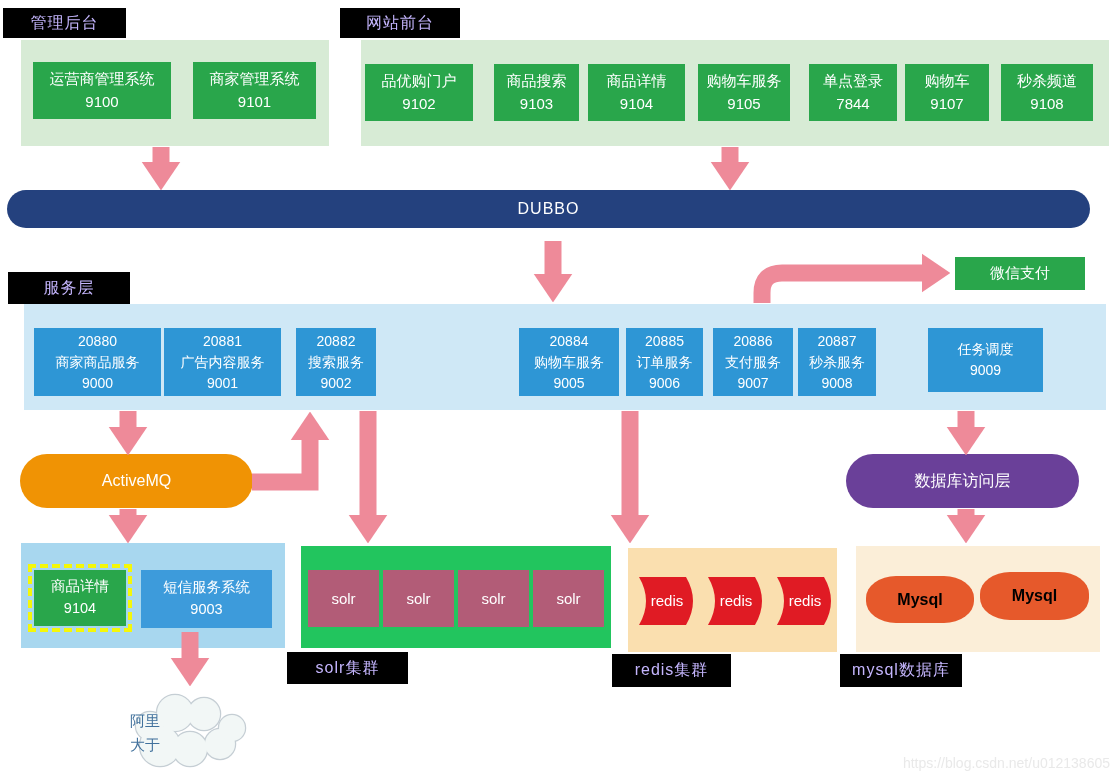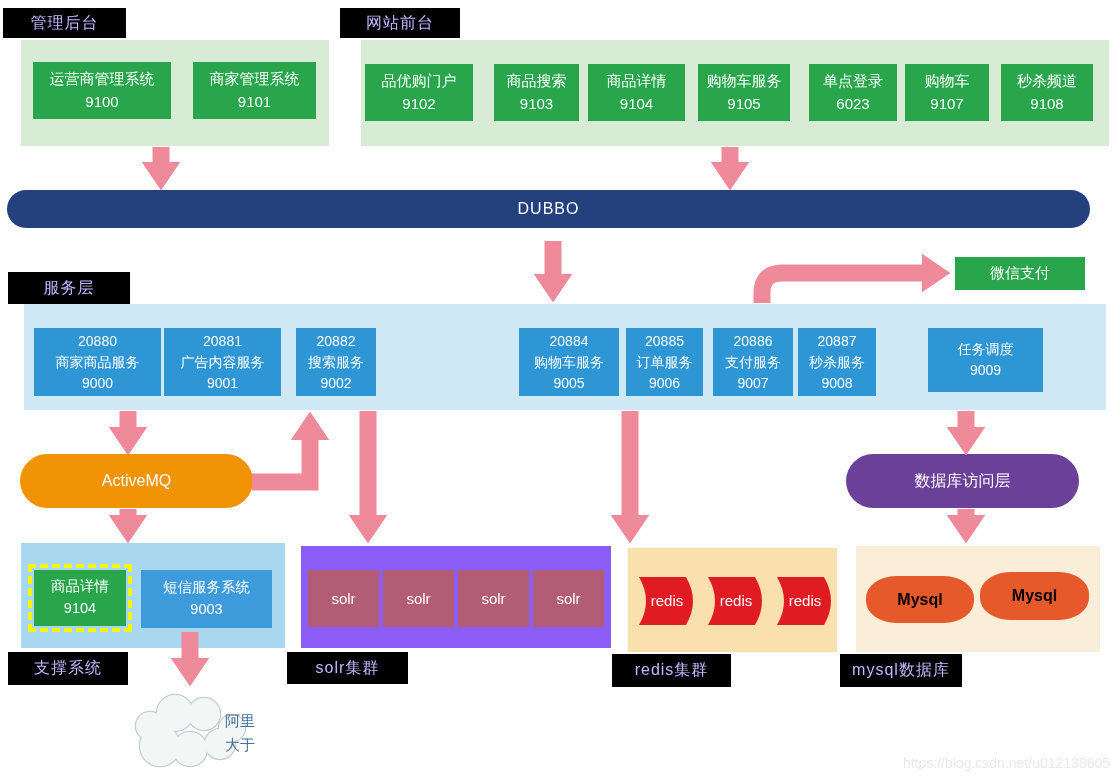--- a/index.html
+++ b/index.html
@@ -20,21 +20,21 @@
          font-size:16px;letter-spacing:1px;}
   #wechat{position:absolute;left:955px;top:257px;width:130px;height:33px;background:#29a64b;
           color:#fff;display:flex;align-items:center;justify-content:center;font-size:15px;}
   .solrbox{position:absolute;background:#b25c77;color:#fff;display:flex;align-items:center;
            justify-content:center;font-size:15px;}
   .mysqlbox{position:absolute;background:#e6592b;color:#000000;display:flex;align-items:center;
             justify-content:center;font-size:16px;border-radius:30px/22px;font-weight:bold;}
   .hl{outline:4px dashed #f4f70a;outline-offset:2px;}
   #overlay{position:absolute;left:0;top:0;pointer-events:none;}
   .cloudtext{position:absolute;left:0;top:0;width:100%;height:100%;display:flex;
-             flex-direction:column;align-items:flex-end;justify-content:center;
+             flex-direction:column;align-items:flex-start;justify-content:center;
              color:#41719c;font-size:15px;line-height:1.6;padding-top:2px;}
   #watermark{position:absolute;right:6px;bottom:8px;color:#e9e9e9;font-size:14px;}
 </style>
 </head>
 <body>
 
 <div id="stage">
 
   <div class="lbl" style="left:3px;top:8px;width:123px;height:30px">管理后台</div>
   <div class="cont" style="left:5px;top:40px;width:308px;height:106px;background:#d7ebd5">
@@ -61,21 +61,21 @@
     <div class="gbox" style="left:227px;top:24px;width:97px;height:57px">
       <span>商品详情</span>
       <span>9104</span>
     </div>
     <div class="gbox" style="left:337px;top:24px;width:92px;height:57px">
       <span>购物车服务</span>
       <span>9105</span>
     </div>
     <div class="gbox" style="left:448px;top:24px;width:88px;height:57px">
       <span>单点登录</span>
-      <span>6023</span>
+      <span>7844</span>
     </div>
     <div class="gbox" style="left:544px;top:24px;width:84px;height:57px">
       <span>购物车</span>
       <span>9107</span>
     </div>
     <div class="gbox" style="left:640px;top:24px;width:92px;height:57px">
       <span>秒杀频道</span>
       <span>9108</span>
     </div>
   </div>
@@ -141,21 +141,20 @@
   <div class="cont" style="left:5px;top:543px;width:264px;height:105px;background:#a8d7ef">
     <div class="gbox hl" style="left:13px;top:27px;width:92px;height:56px;font-size:14.5px">
       <span>商品详情</span>
       <span>9104</span>
     </div>
     <div class="sbox" style="left:120px;top:27px;width:131px;height:58px;background:#3d9bdb;font-size:14.5px">
       <span>短信服务系统</span>
       <span>9003</span>
     </div>
   </div>
-  <div class="lbl" style="left:8px;top:652px;width:120px;height:33px">支撑系统</div>
 
   <div class="abs" style="left:130px;top:686px;width:125px;height:90px">
     <svg width="125" height="90" viewBox="0 0 125 90">
       <g stroke="#c5ced4" stroke-width="2.5" fill="#f2f7f6">
         <circle cx="30" cy="60" r="20"></circle>
           <circle cx="60" cy="63" r="17"></circle>
           <circle cx="90" cy="58" r="15"></circle>
         <circle cx="20" cy="40" r="14"></circle>
           <circle cx="45" cy="27" r="18"></circle>
           <circle cx="74" cy="28" r="16"></circle>
@@ -170,21 +169,21 @@
           <circle cx="74" cy="28" r="16"></circle>
         <circle cx="102" cy="42" r="13"></circle>
       </g>
     </svg>
     <div class="cloudtext">
       <div>阿里</div>
       <div>大于</div>
     </div>
   </div>
 
-  <div class="cont" style="left:285px;top:546px;width:310px;height:102px;background:#8b5cf6">
+  <div class="cont" style="left:285px;top:546px;width:310px;height:102px;background:#22c55e">
     <div class="solrbox" style="left:7px;top:24px;width:71px;height:57px">
       <span>solr</span>
       </div>
     <div class="solrbox" style="left:82px;top:24px;width:71px;height:57px">
       <span>solr</span>
       </div>
     <div class="solrbox" style="left:157px;top:24px;width:71px;height:57px">
       <span>solr</span>
       </div>
     <div class="solrbox" style="left:232px;top:24px;width:71px;height:57px">

